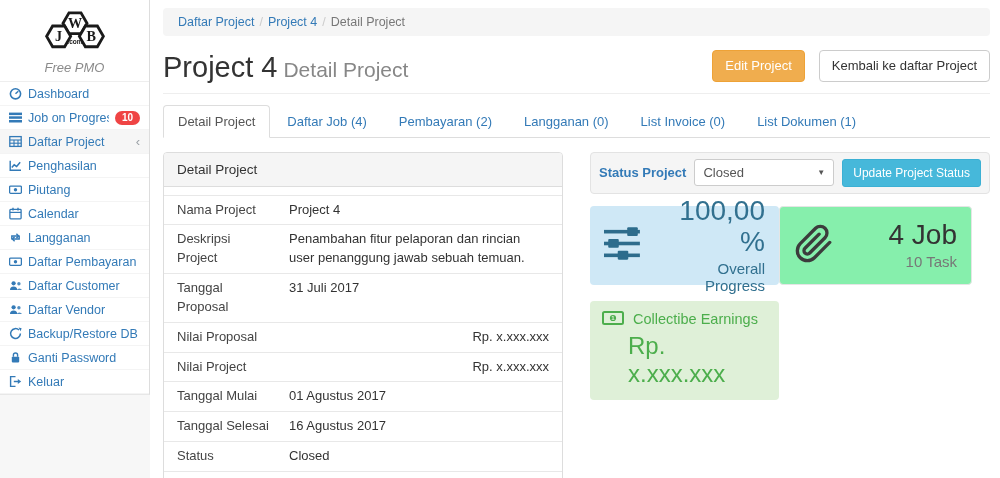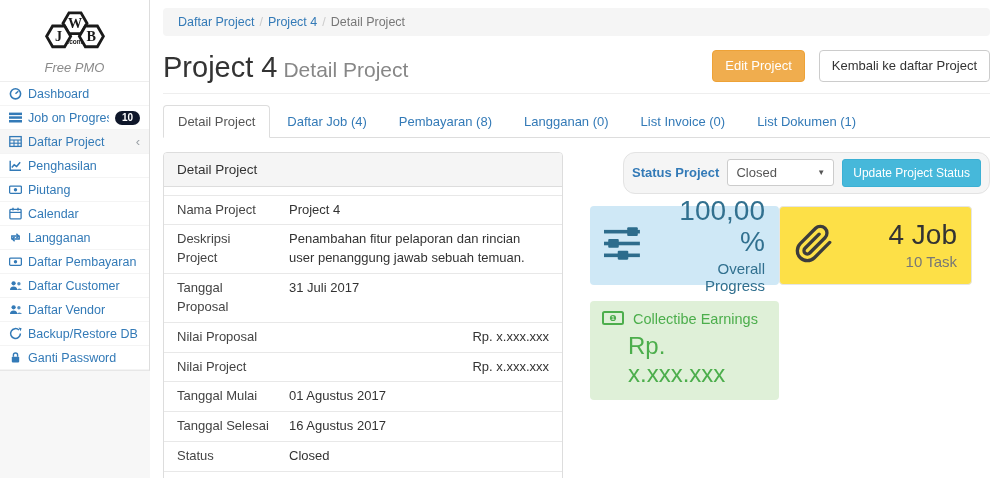--- a/index.html
+++ b/index.html
@@ -29,21 +29,21 @@
     display:flex; align-items:center; gap:6px;
     padding:4px 9px; height:24px;
     color:#337ab7; text-decoration:none;
     border-bottom:1px solid #f4f4f4;
     font-size:12.5px; cursor:pointer; white-space:nowrap;
   }
   .nav-item.active { background:#f6f6f6; }
   .nav-item .sicon { width:13px; height:13px; flex:0 0 13px; display:inline-flex; }
   .nav-item .grow { flex:1 1 auto; overflow:hidden; }
   .badge-pill {
-    background:#0f172a; color:#fff; font-size:10px; font-weight:bold;
+    background:#ef4444; color:#fff; font-size:10px; font-weight:bold;
     border-radius:9px; padding:2px 7px; line-height:1;
   }
   .chev { color:#9aa0a6; font-size:13px; }
 
   
   .content { flex:1 1 auto; background:#fff; min-height:421px; padding:8px 12px 14px 13px; }
 
   .breadcrumb {
     background:#f5f5f5; border-radius:4px;
     padding:7px 15px; font-size:12.5px; color:#777;
@@ -92,38 +92,38 @@
   .detail-table td {
     padding:5px 13px 5px 13px; font-size:13px; vertical-align:top;
     border-top:1px solid #e8e8e8; color:#333; line-height:1.45;
   }
   .detail-table td.lbl { width:112px; color:#444; padding-right:4px; }
   .detail-table td.val-right { text-align:right; }
   .detail-table a { color:#337ab7; text-decoration:underline; cursor:pointer; }
 
   
   .well {
-    background:#f5f5f5; border:1px solid #e3e3e3; border-radius:12px;
-    padding:6px 8px; display:flex; align-items:center; gap:8px;margin-left:33px;
+    background:#f5f5f5; border:1px solid #e3e3e3; border-radius:4px;
+    padding:6px 8px; display:flex; align-items:center; gap:8px;
   }
   .well .form-label { color:#337ab7; font-weight:bold; font-size:13px; white-space:nowrap; }
   .fake-select {
     background:#fff; border:1px solid #ccc; border-radius:3px;
     height:27px; width:147px; display:flex; align-items:center; justify-content:space-between;
     padding:0 8px; color:#555; font-size:13px; cursor:pointer;
   }
   .fake-select .caret { font-size:8px; color:#555; }
 
   .cards-row { display:flex; margin-top:12px; }
   .stat-card {
     border-radius:4px; height:79px; display:flex; align-items:center;
     padding:0 14px; gap:12px;
   }
   .card-progress { width:189px; background:#cfe8f6; color:#31708f; }
-  .card-job { width:193px; background:#fde047; border:1px solid #e5e5e5; color:#333; }
+  .card-job { width:193px; background:#86efac; border:1px solid #e5e5e5; color:#333; }
   .stat-text { flex:1 1 auto; text-align:right; }
   .stat-big { font-size:28px; line-height:1.1; }
   .stat-sub { font-size:15px; margin-top:2px; }
   .card-progress .stat-sub { color:#31708f; }
   .card-job .stat-sub { color:#777; }
 
   .earnings-card {
     margin-top:16px; width:189px; background:#dff0d8; border-radius:4px;
     color:#4cae4c; padding:10px 12px;
   }
@@ -267,41 +267,51 @@
       </a>
       <a class="nav-item">
         <span class="sicon">
           <svg viewBox="0 0 13 13" width="13" height="13">
               <rect x="2.8" y="5.7" width="7.4" height="5.7" rx="0.8" fill="currentColor"></rect>
               <path d="M4.4 5.7 V4.1 a2.1 2.1 0 0 1 4.2 0 V5.7" fill="none" stroke="currentColor" stroke-width="1.4"></path>
             </svg>
         </span>
         <span class="grow">Ganti Password</span>
       </a>
+      <a class="nav-item">
+        <span class="sicon">
+          <svg viewBox="0 0 13 13" width="13" height="13">
+              <path d="M6.5 1.6 H1.6 v9.8 h4.9" fill="none" stroke="currentColor" stroke-width="1.4"></path>
+              <line x1="4.8" y1="6.5" x2="9.4" y2="6.5" stroke="currentColor" stroke-width="1.5"></line>
+              <polygon points="12.2,6.5 8.8,3.9 8.8,9.1" fill="currentColor"></polygon>
+            </svg>
+        </span>
+        <span class="grow">Keluar</span>
+      </a>
     </nav>
   </aside>
 
   <main class="content">
 
     <div class="breadcrumb">
       <a>Daftar Project</a><span class="sep">/</span><a>Project 4</a><span class="sep">/</span><span>Detail Project</span>
     </div>
 
     <div class="page-header">
       <h1><span>Project 4</span><small>Detail Project</small></h1>
       <div class="header-actions">
         <button class="btn btn-warning">Edit Project</button>
         <button class="btn btn-default">Kembali ke daftar Project</button>
       </div>
     </div>
 
     <ul class="tabs">
       <li class="active">Detail Project</li>
       <li>Daftar Job (4)</li>
-      <li>Pembayaran (8)</li>
+      <li>Pembayaran (2)</li>
       <li>Langganan (0)</li>
       <li>List Invoice (0)</li>
       <li>List Dokumen (1)</li>
     </ul>
 
     <div class="cols">
 
       <section class="left-col">
         <div class="panel">
           <div class="panel-heading">Detail Project</div>

